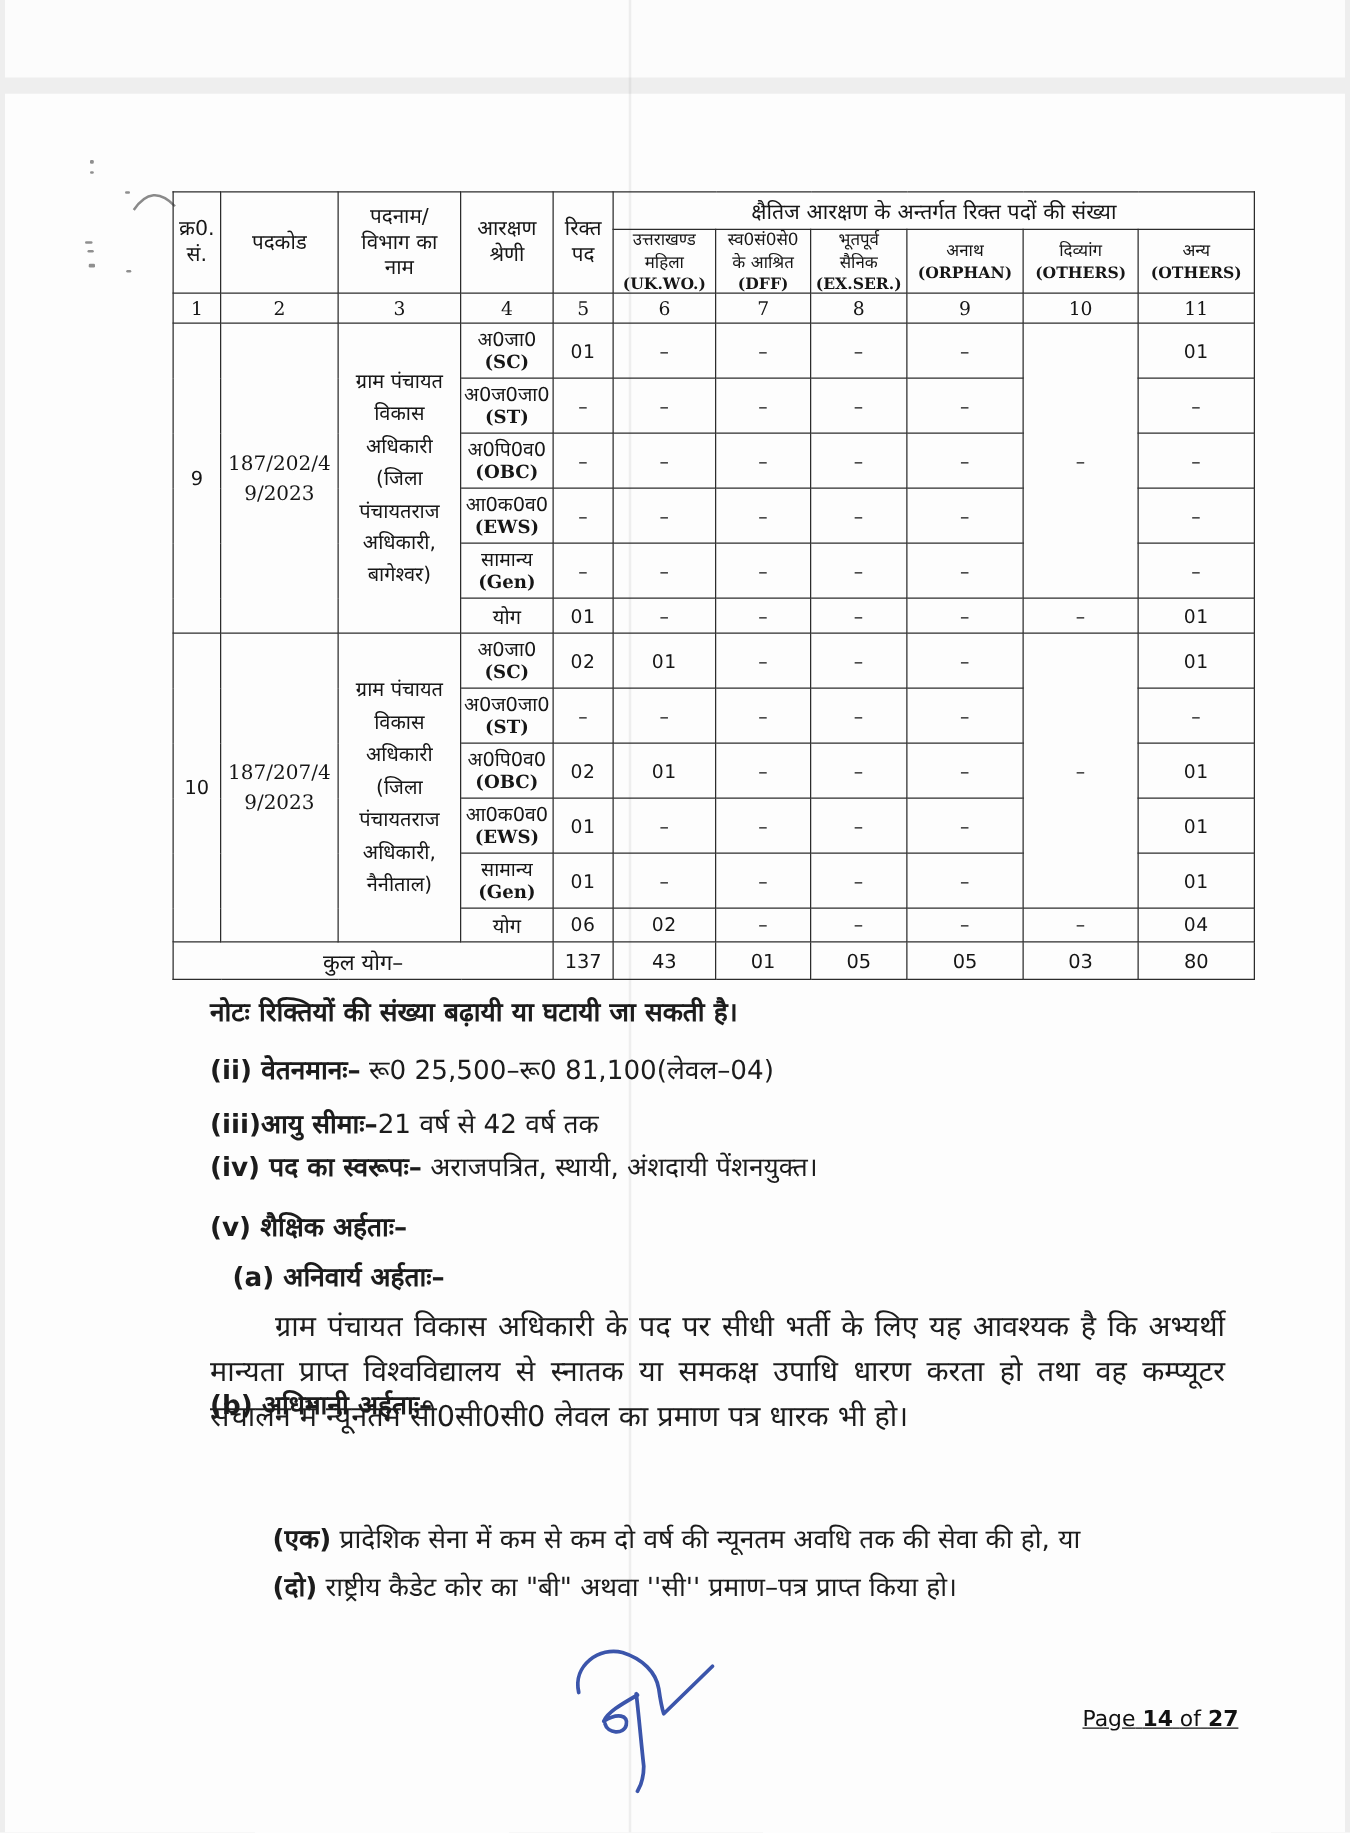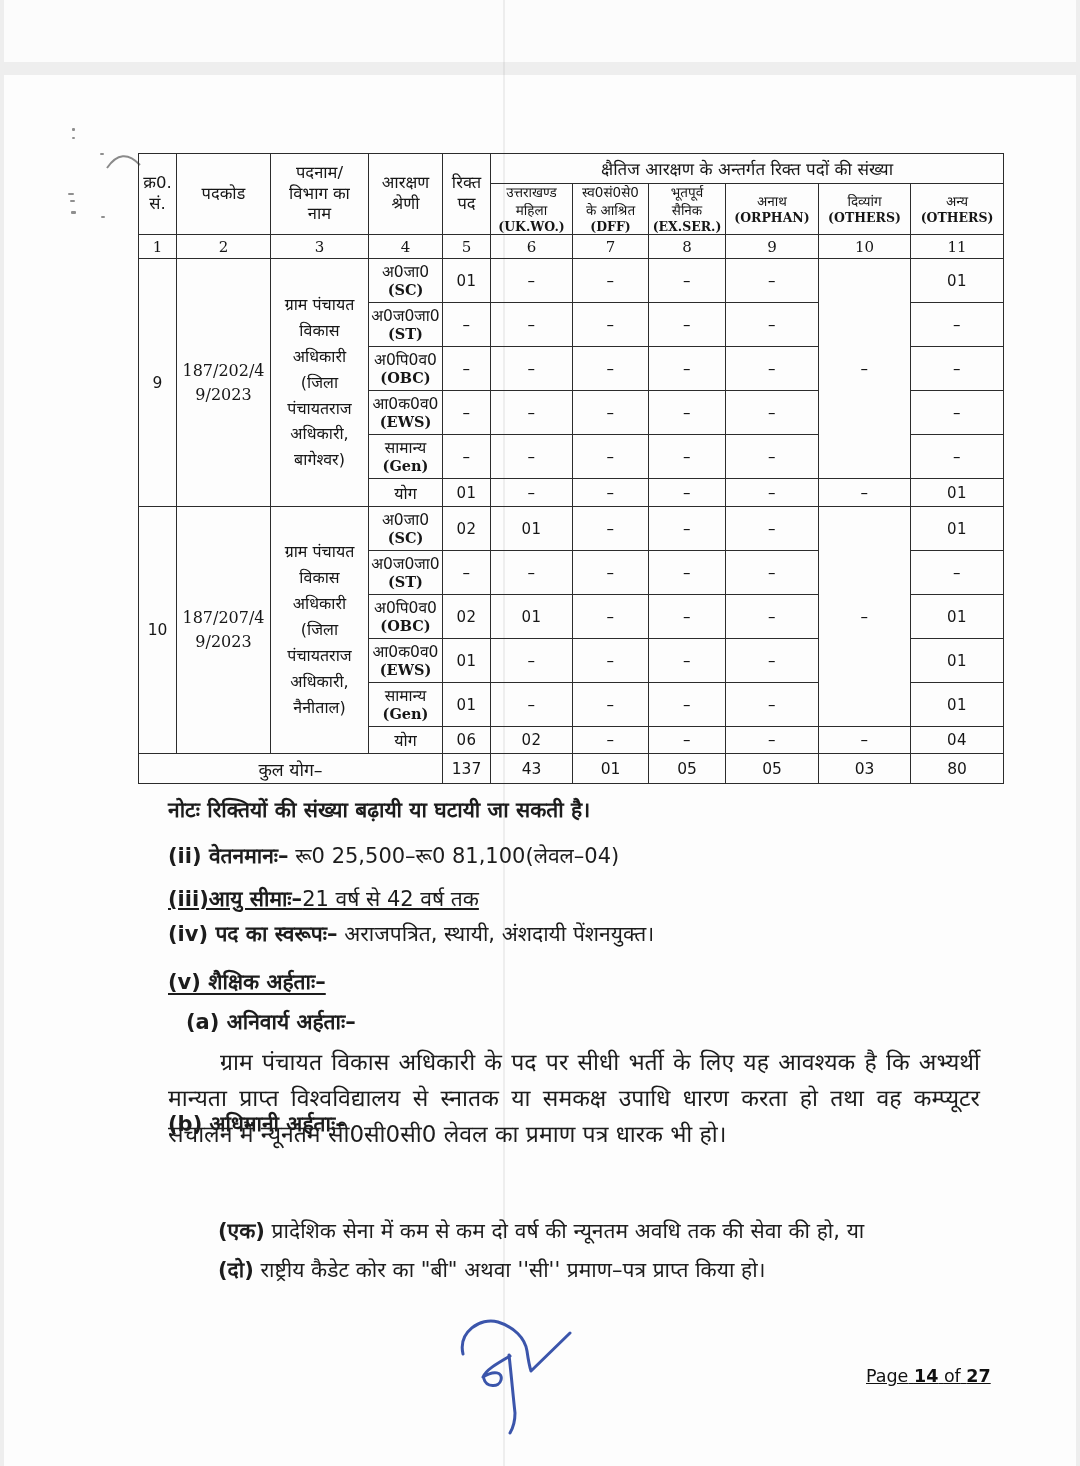--- a/index.html
+++ b/index.html
@@ -39,21 +39,21 @@
   .cat-hi{display:block;font-size:15.5px;line-height:1.2;}
   .cat-abbr{display:block;font-size:14.5px;font-weight:bold;font-family:"DejaVu Serif","Liberation Serif",serif;line-height:1.2;}
   .val{font-size:15px;font-weight:600;letter-spacing:0.5px;}
   .yoglbl{font-size:16px;}
   .total-lbl{font-size:17.5px;font-weight:600;}
   .total-val{font-size:15.5px;font-weight:bold;}
 
   
   .tline{position:absolute;left:168px;font-size:21px;line-height:1.3;white-space:nowrap;}
   .b{font-weight:bold;}
-  .uline{text-decoration:underline;text-underline-offset:4px;}
+  .uline{text-underline-offset:4px;}
   .para{
     position:absolute;left:168px;top:1044px;width:812px;
     font-size:23px;line-height:36px;text-align:justify;text-indent:52px;white-space:normal;
   }
   .indent2{left:218px;}
   .pagenum{position:absolute;left:866px;top:1366px;font-size:17.5px;color:#111;text-decoration:underline;}
   .pagenum .n{font-weight:bold;}
   .signature{position:absolute;left:430px;top:1310px;}
 </style>
 </head>
@@ -305,21 +305,21 @@
     <td class="total-val">03</td>
     <td class="total-val">80</td>
   </tr>
 </tbody>
   </table>
 
 <div class="tline b" style="top:797px;">नोटः रिक्तियों की संख्या बढ़ायी या घटायी जा सकती है।</div>
 
 <div class="tline" style="top:843px;"><span class="b">(ii) वेतनमानः–</span><span> रू0 25,500–रू0 81,100(लेवल–04)</span></div>
 
-<div class="tline" style="top:886px;text-decoration:underline;"><span class="b">(iii)आयु सीमाः–</span><span>21 वर्ष से 42 वर्ष तक</span></div>
+<div class="tline" style="top:886px;"><span class="b">(iii)आयु सीमाः–</span><span>21 वर्ष से 42 वर्ष तक</span></div>
 
 <div class="tline" style="top:921px;"><span class="b">(iv) पद का स्वरूपः–</span><span> अराजपत्रित, स्थायी, अंशदायी पेंशनयुक्त।</span></div>
 
 <div class="tline" style="top:969px;"><span class="b uline">(v) शैक्षिक अर्हताः–</span></div>
 
 <div class="tline b" style="top:1009px;margin-left:18px;">(a) अनिवार्य अर्हताः–</div>
 
 <div class="para">ग्राम पंचायत विकास अधिकारी के पद पर सीधी भर्ती के लिए यह आवश्यक है कि अभ्यर्थी मान्यता प्राप्त विश्वविद्यालय से स्नातक या समकक्ष उपाधि धारण करता हो तथा वह कम्प्यूटर संचालन में न्यूनतम सी0सी0सी0 लेवल का प्रमाण पत्र धारक भी हो।</div>
 
 <div class="tline b" style="top:1111px;">(b) अधिमानी अर्हताः–</div>

